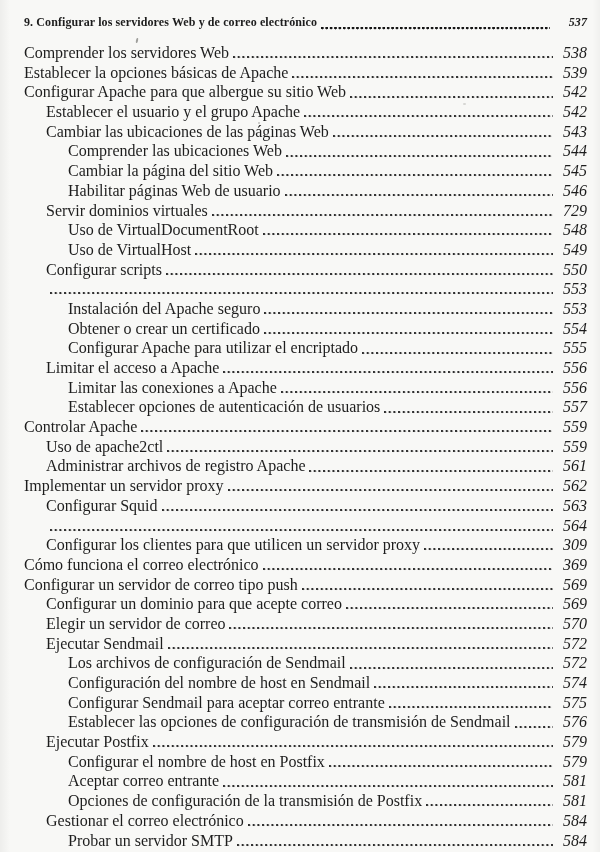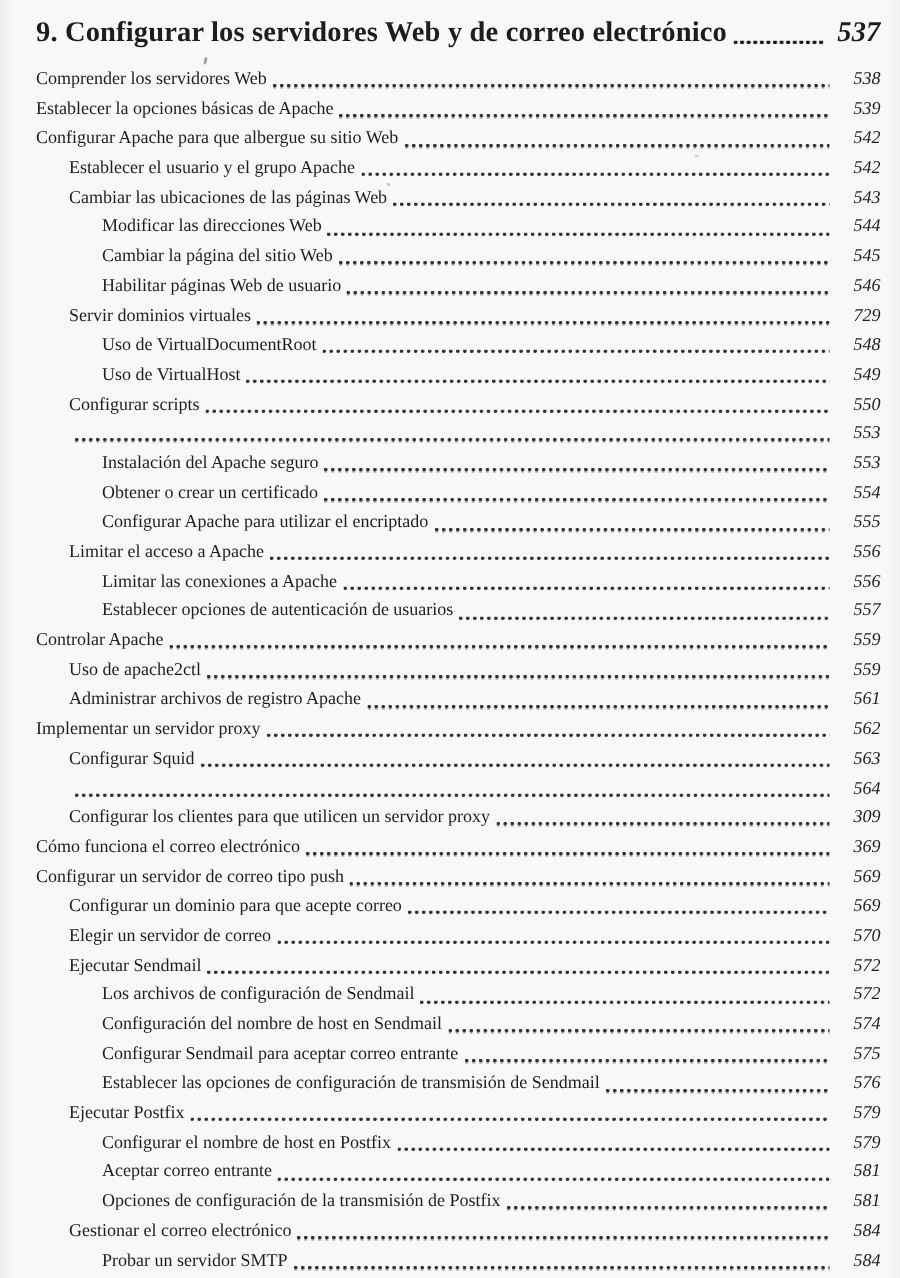--- a/index.html
+++ b/index.html
@@ -23,28 +23,28 @@
       linear-gradient(to left, rgba(0,0,0,0.03), rgba(0,0,0,0) 8px),
       #f8f8f6;
   }
   .row {
     display: flex;
     align-items: baseline;
     white-space: nowrap;
   }
   .chapter-row {
     font-weight: bold;
-    font-size: 19px;
+    font-size: 12px;
     line-height: 24px;
     height: 24px;
     margin-bottom: 9px;
     letter-spacing: 0.1px;
   }
   .toc-row {
-    font-size: 12px;
+    font-size: 16px;
     line-height: 19.7px;
     height: 19.7px;
   }
   .lvl-0 { padding-left: 0; }
   .lvl-1 { padding-left: 22px; justify-content: center; }
   .lvl-2 { padding-left: 44px; }
   .label { white-space: nowrap; }
   .leader {
     flex: 1 1 auto;
     align-self: stretch;
@@ -107,21 +107,21 @@
         <span class="label">Establecer el usuario y el grupo Apache</span>
         <span class="leader"></span>
         <span class="pagenum">542</span>
       </div>
       <div class="row toc-row lvl-1">
         <span class="label">Cambiar las ubicaciones de las páginas Web</span>
         <span class="leader"></span>
         <span class="pagenum">543</span>
       </div>
       <div class="row toc-row lvl-2">
-        <span class="label">Modificar las direcciones Web</span>
+        <span class="label">Comprender las ubicaciones Web</span>
         <span class="leader"></span>
         <span class="pagenum">544</span>
       </div>
       <div class="row toc-row lvl-2">
         <span class="label">Cambiar la página del sitio Web</span>
         <span class="leader"></span>
         <span class="pagenum">545</span>
       </div>
       <div class="row toc-row lvl-2">
         <span class="label">Habilitar páginas Web de usuario</span>

